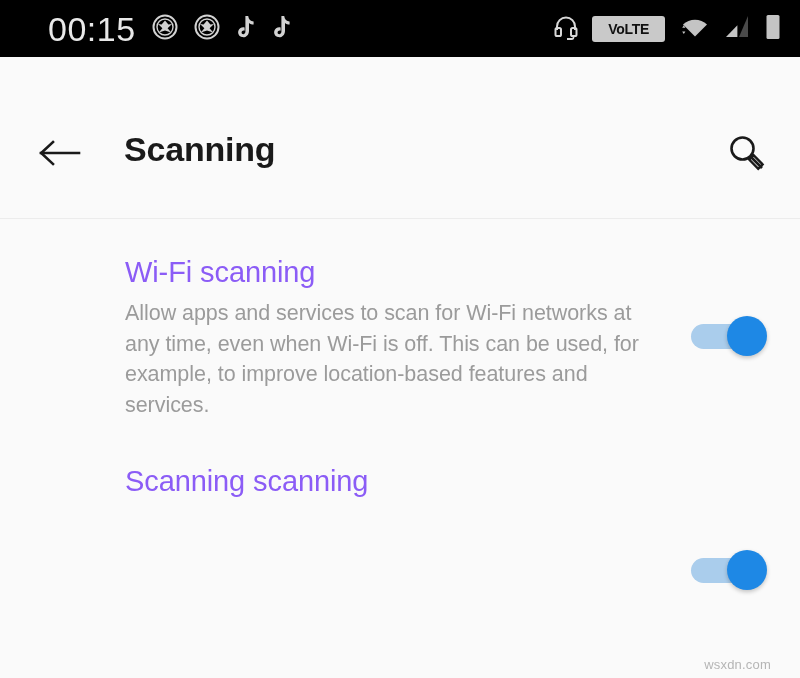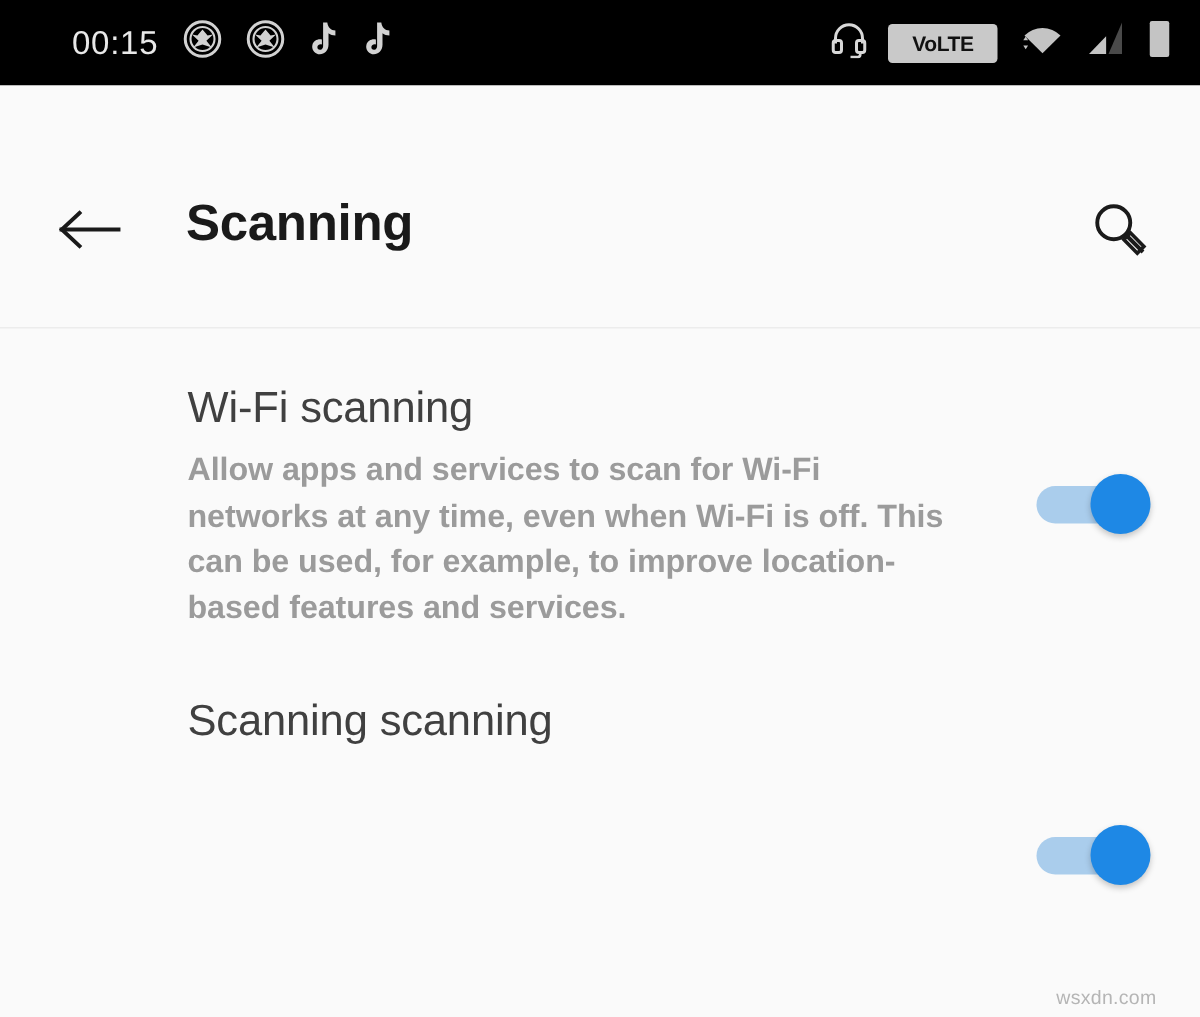--- a/index.html
+++ b/index.html
@@ -42,21 +42,21 @@
     flex: 0 0 auto;
   }
   .status-right {
     margin-left: auto;
     display: flex;
     align-items: center;
     gap: 13px;
   }
   .clock {
     color: #e8e8e8;
-    font-size: 22px;
+    font-size: 34px;
     letter-spacing: 0.5px;
     font-family: "Liberation Sans", sans-serif;
     line-height: 1;
   }
   .sb-icon {
     display: block;
     flex: 0 0 auto;
   }
   .volte-badge {
     display: inline-flex;
@@ -133,32 +133,31 @@
     cursor: pointer;
   }
   .pref-row.first { padding-top: 36px; }
   .pref-row.second { padding-top: 45px; }
   .pref-texts {
     width: 520px;
     flex: 0 0 auto;
   }
   .pref-title {
     font-size: 29px;
-    color: #404040;
+    color: #8b5cf6;
     line-height: 1.15;
     margin-bottom: 9px;
     letter-spacing: -0.1px;
   }
   .pref-summary {
     font-size: 21.5px;
     color: #9b9b9b;
     line-height: 1.42;
     letter-spacing: -0.05px;
     max-width: 520px;
-    font-weight: bold;
   }
 
   
   .switch-wrap {
     position: absolute;
     right: 16px;
     width: 110px;
     height: 56px;
     display: flex;
     align-items: center;

